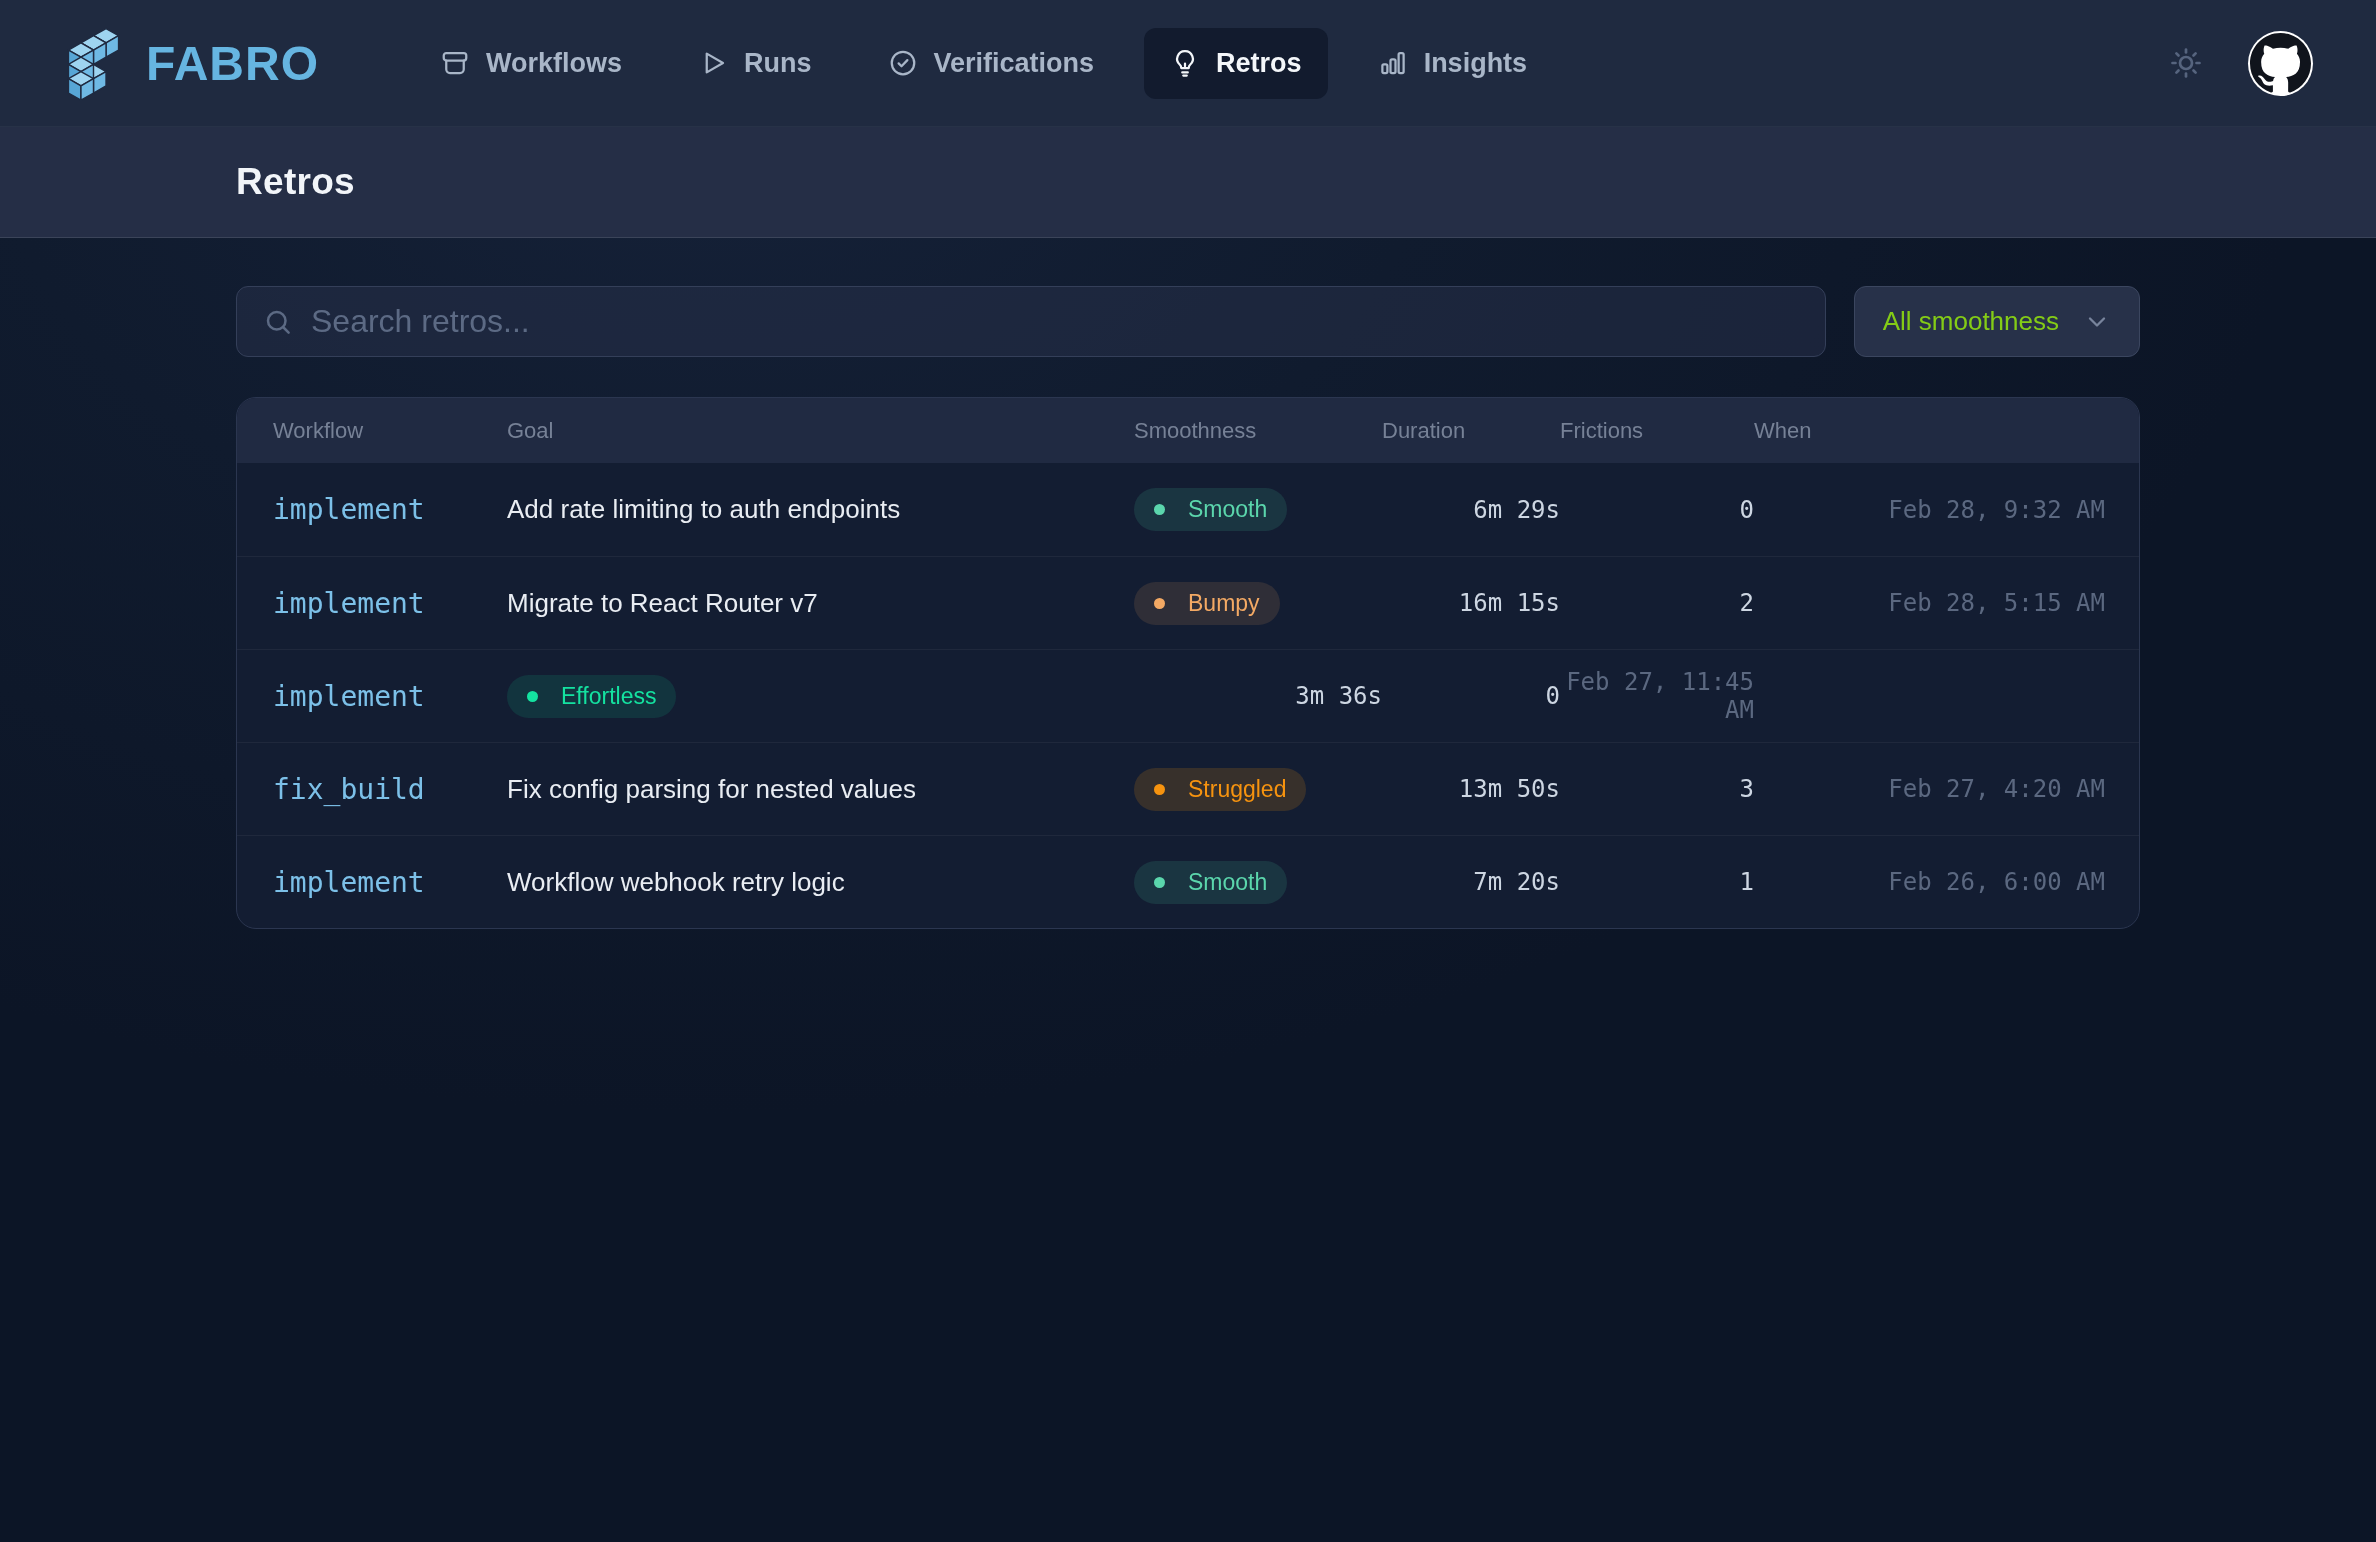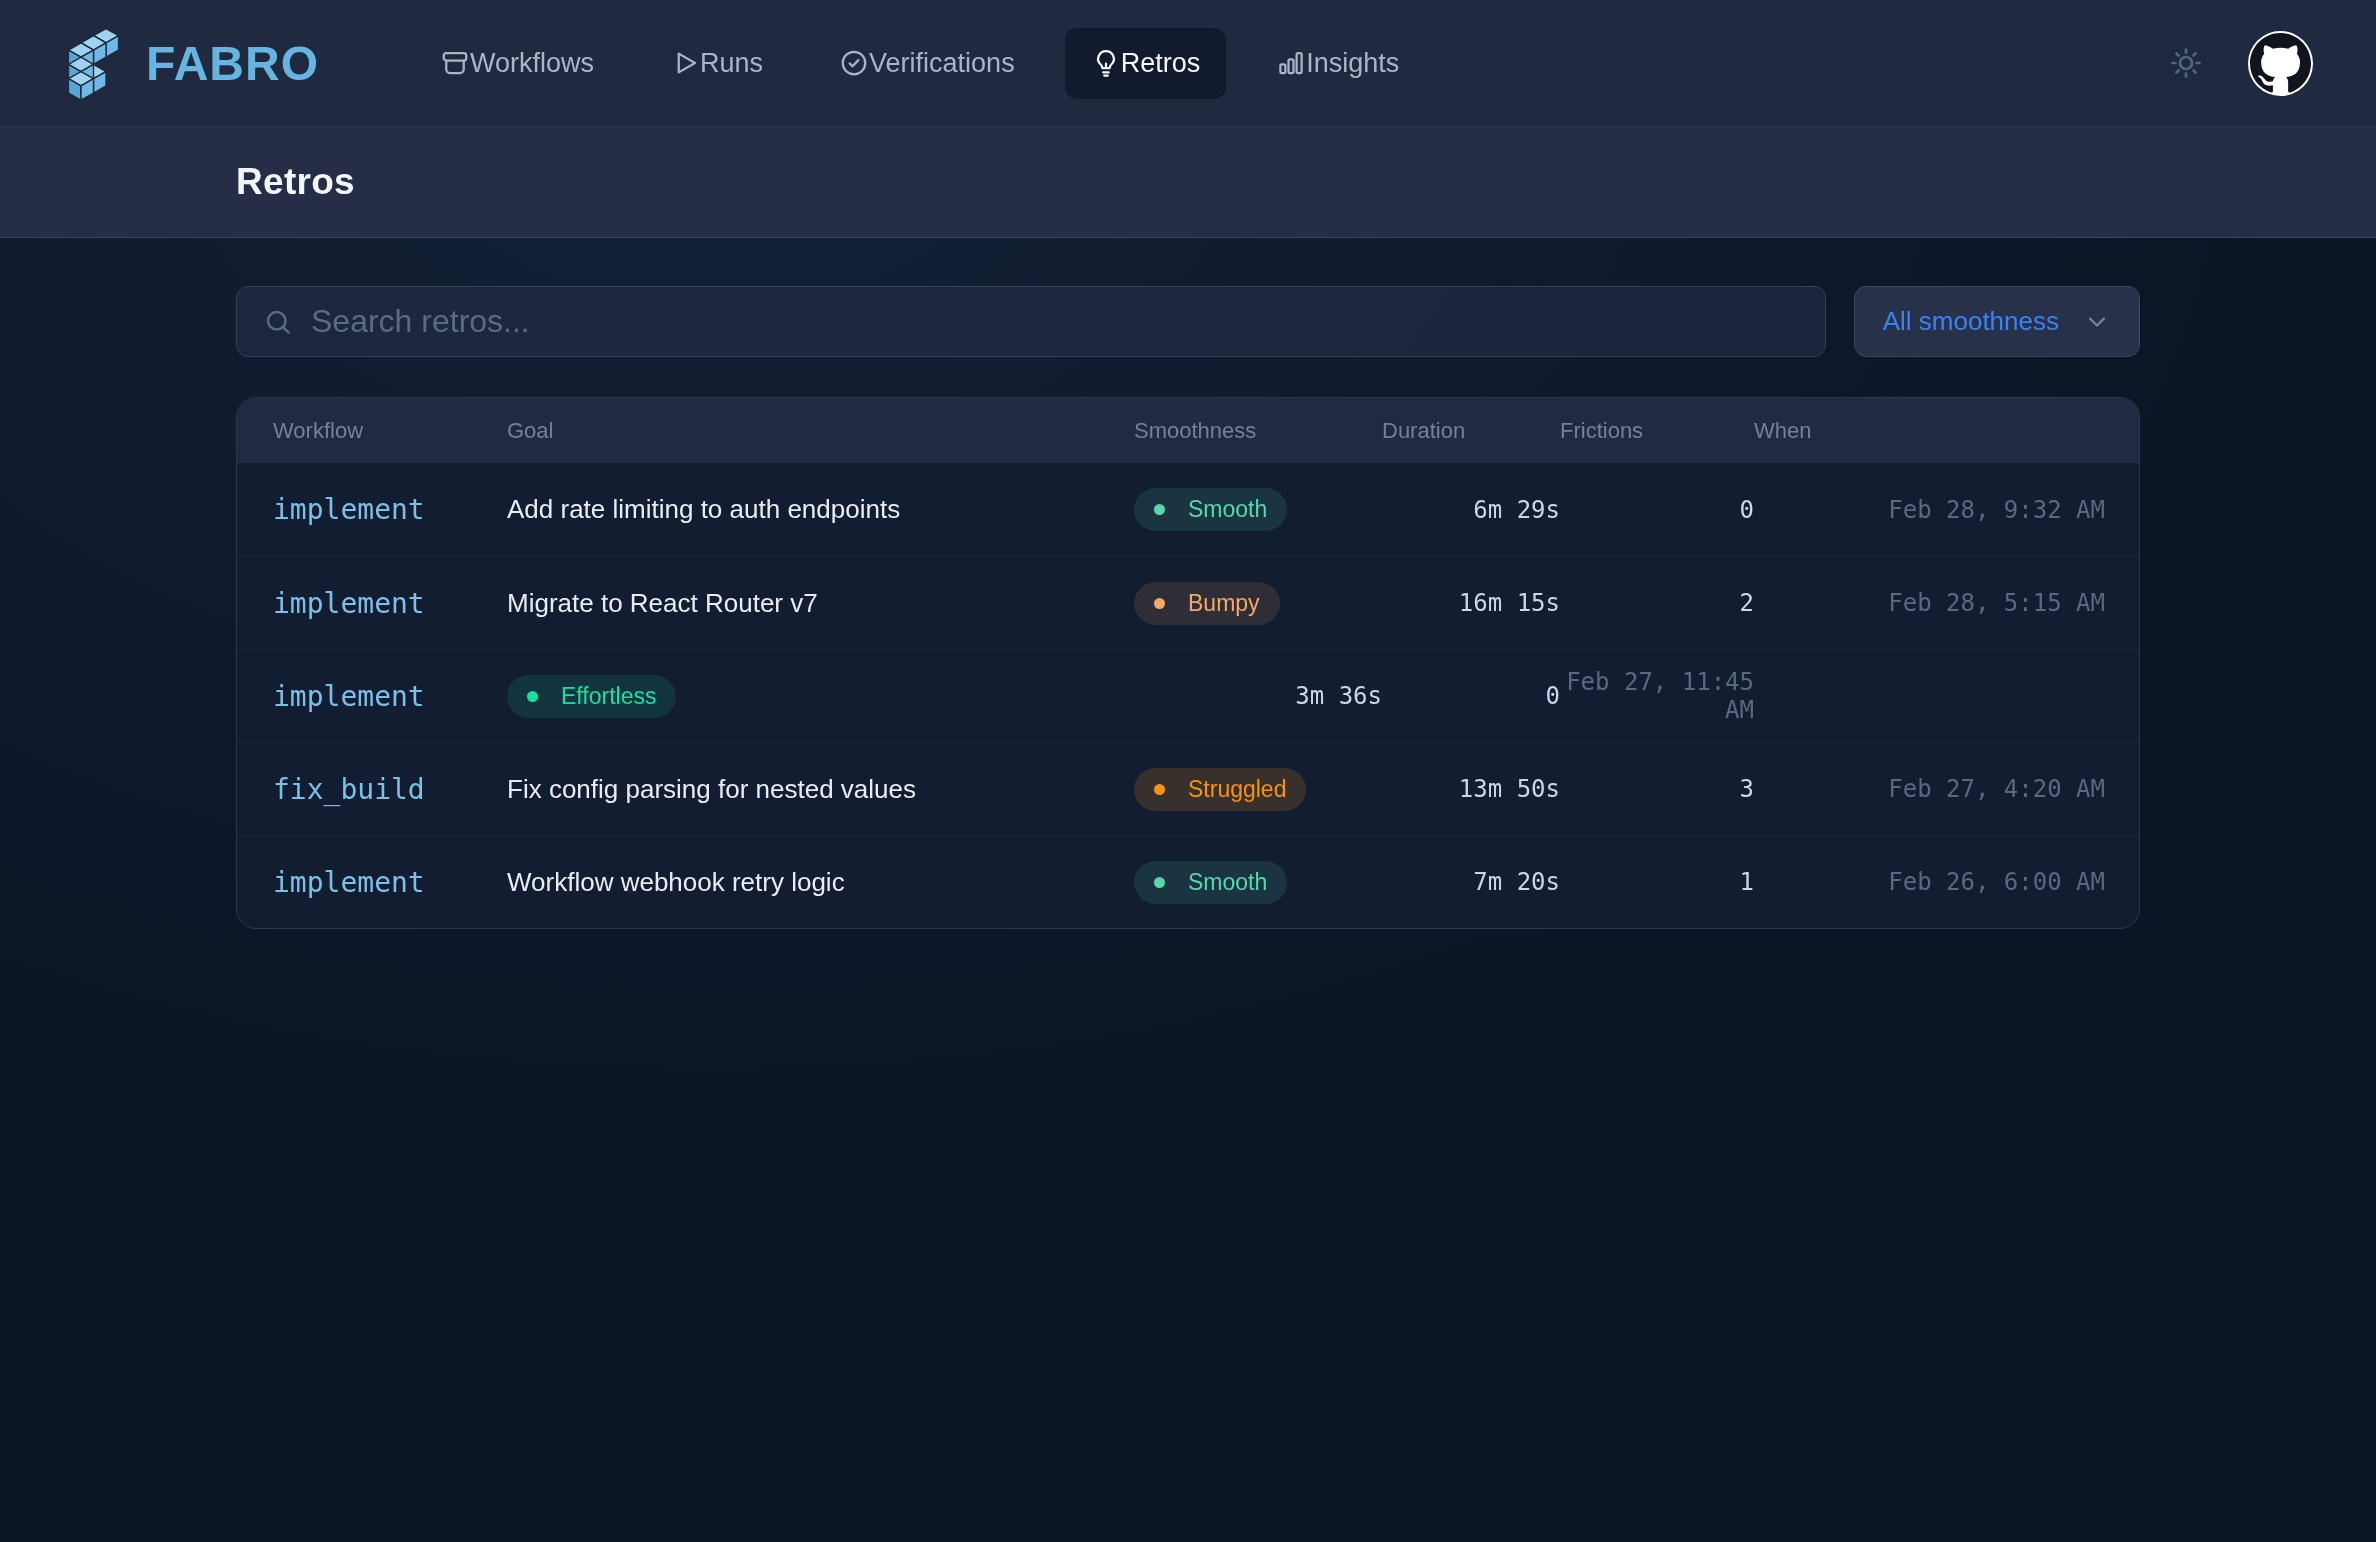--- a/index.html
+++ b/index.html
@@ -23,23 +23,23 @@
     display:flex; align-items:center;
     padding:0 63px;
   }
   .brand { display:flex; align-items:center; gap:22px; cursor:pointer; }
   .brand-name {
     font-size:48px; font-weight:bold; letter-spacing:1px;
     color:#66b5e1;
   }
   .nav { display:flex; align-items:center; gap:24px; margin-left:95px; }
   .nav-item {
-    display:flex; align-items:center; 
+    display:flex; align-items:center; gap:16px;
     padding:20px 26px; border-radius:12px;
-    color:#a9b6c8; font-size:27px; font-weight:400;
+    color:#a9b6c8; font-size:27px; font-weight:700;
     text-decoration:none; cursor:pointer; white-space:nowrap;
   }
   .nav-item svg { stroke:#a9b6c8; }
   .nav-item.active { background:#121b2e; color:#f4f7fa; }
   .nav-item.active svg { stroke:#f4f7fa; }
   .nav-right { margin-left:auto; display:flex; align-items:center; gap:44px; }
   .theme-btn { background:none; border:none; cursor:pointer; display:flex; }
   .avatar {
     width:65px; height:65px; border-radius:50%;
     background:#ffffff; display:flex; align-items:center; justify-content:center;
@@ -71,21 +71,21 @@
     flex:1; background:transparent; border:none; outline:none;
     font-family:"Liberation Sans", sans-serif;
     font-size:32px; color:#dfe5ee;
   }
   .search-box input::placeholder { color:#5c6a84; }
   .filter-btn {
     height:71px; padding:0 28px; min-width:281px;
     background:#273149; border:1px solid #3b465f; border-radius:12px;
     display:flex; align-items:center; justify-content:space-between; gap:24px;
     font-family:"Liberation Sans", sans-serif;
-    font-size:26px; color:#3b82f6; cursor:pointer;
+    font-size:26px; color:#84cc16; cursor:pointer;
   }
 
   
   .card {
     margin-top:40px;
     border:1px solid #2b3650; border-radius:20px;
     overflow:hidden;
     background:#131d32;
   }
   .t-row {

